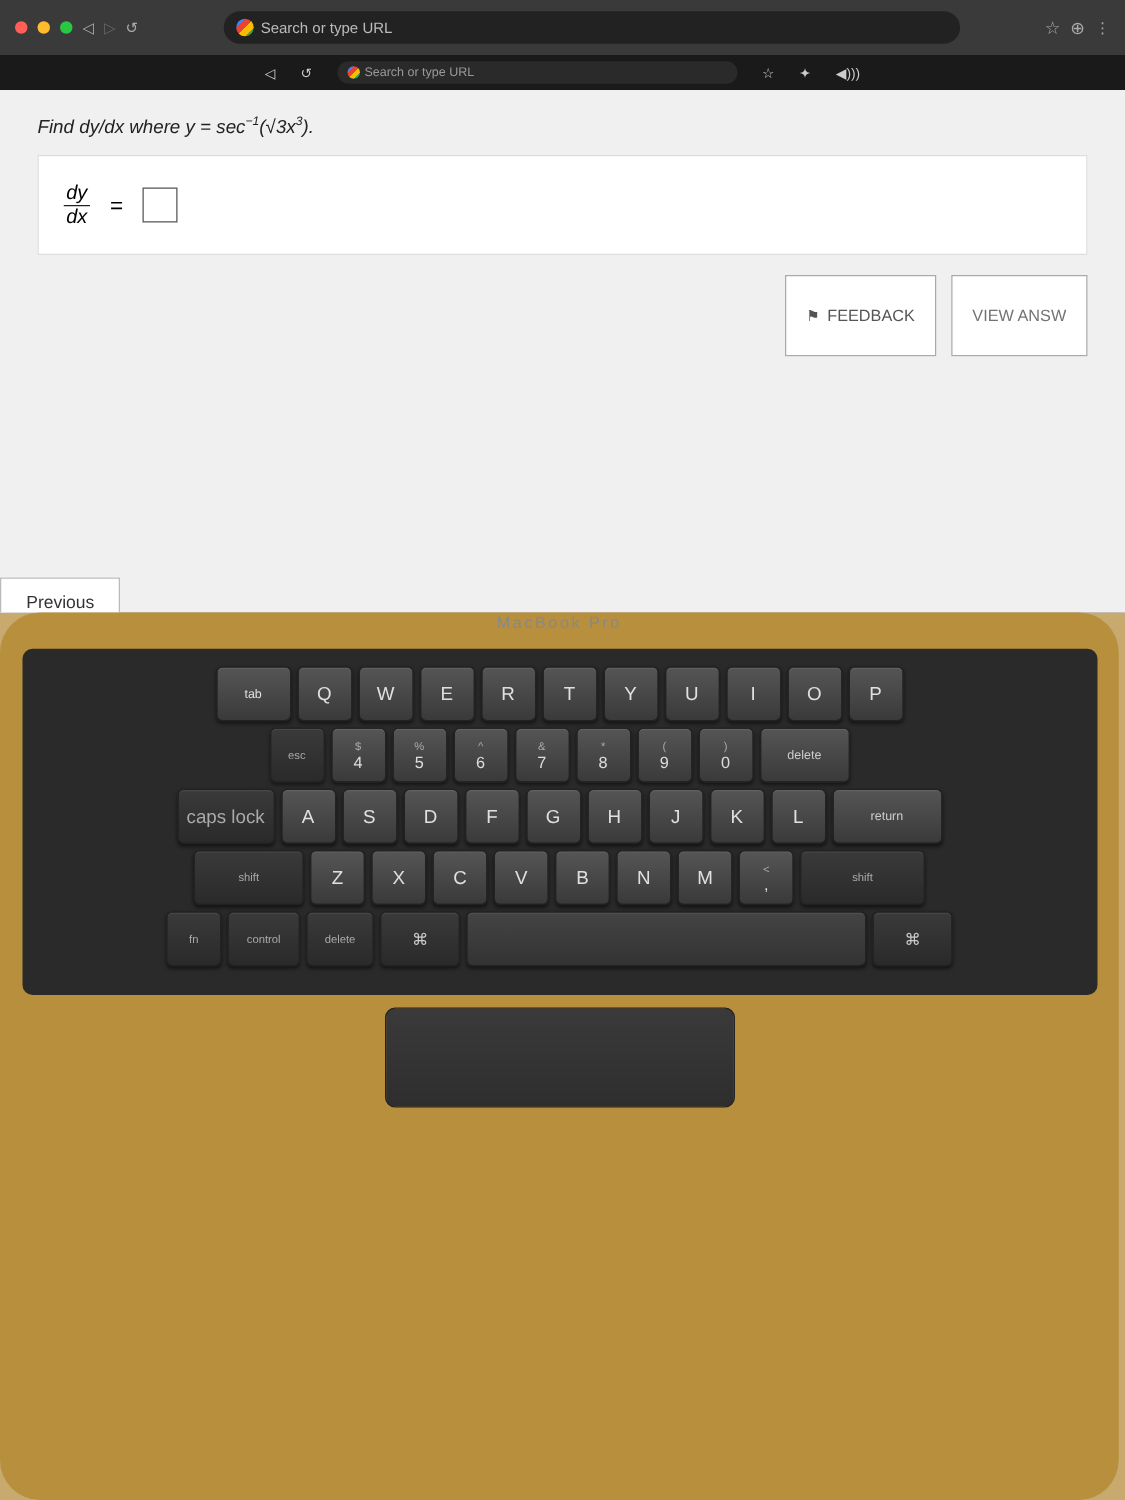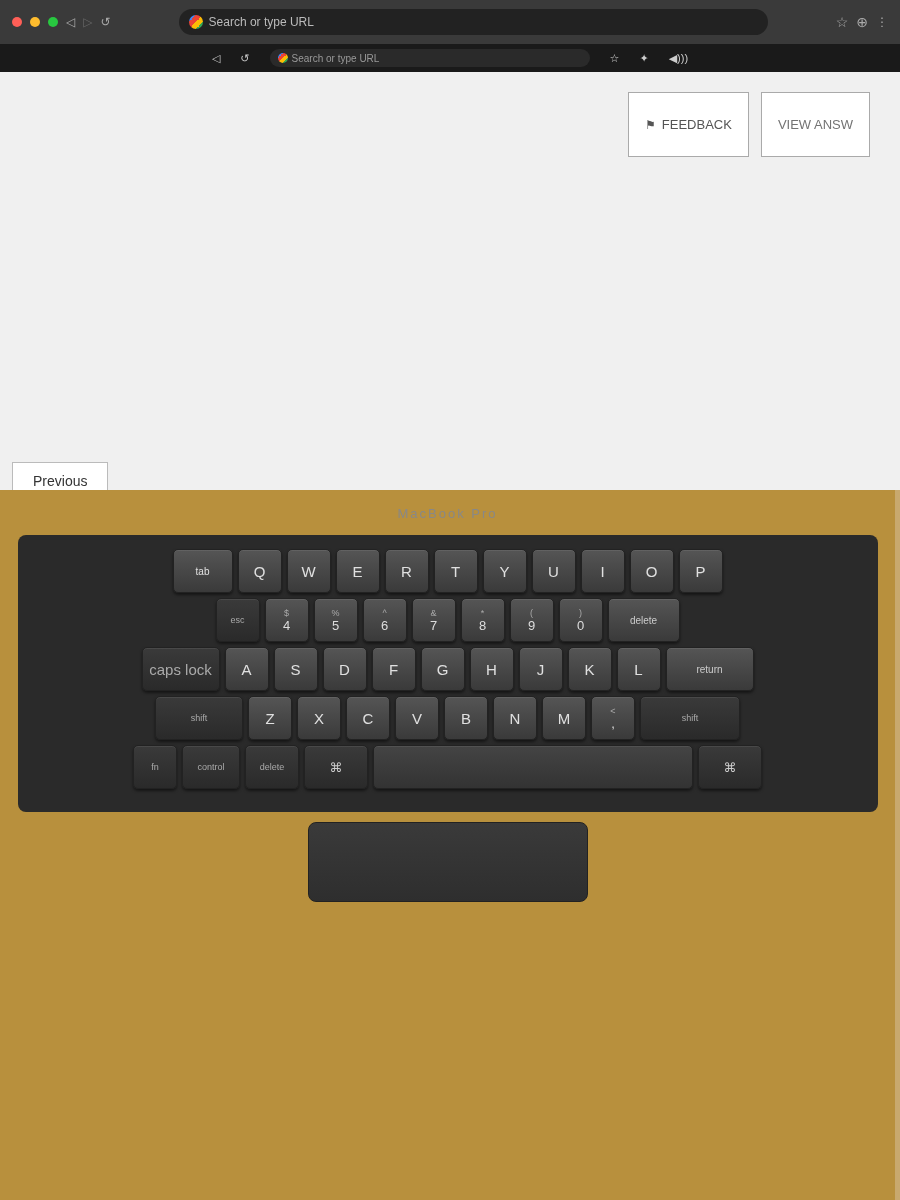--- a/index.html
+++ b/index.html
@@ -177,40 +177,40 @@
     }
 
     .content-attribution {
       font-size: 11px;
       color: #888;
       margin-top: 4px;
     }
 
     .previous-btn {
       position: absolute;
-      left: 12px;
+      left: 0;
       top: 390px;
       background: white;
       border: 1px solid #bbb;
       color: #333;
       padding: 10px 20px;
       font-size: 14px;
       cursor: pointer;
     }
 
     
     .keyboard-area {
       width: 895px;
       height: 710px;
       background: #b8903d;
       position: relative;
       display: flex;
       flex-direction: column;
       align-items: center;
-      padding-top: 16px;
+      border-radius: 32px;
     }
 
     .macbook-label {
       color: #888;
       font-size: 13px;
       letter-spacing: 2px;
       margin-bottom: 14px;
     }
 
     
@@ -320,22 +320,33 @@
       <div style="width:10px;height:10px;background:linear-gradient(135deg,#4285F4 25%,#EA4335 25%,#EA4335 50%,#FBBC05 50%,#FBBC05 75%,#34A853 75%);border-radius:50%;flex-shrink:0;"></div>
       <span style="color:#999;font-size:10px;">Search or type URL</span>
     </div>
     <span class="touch-bar-icon">☆</span>
     <span class="touch-bar-icon">✦</span>
     <span class="touch-bar-icon">◀)))</span>
   </div>
 
   <div class="page-content">
 
-
-
+    <div class="question-header">
+      Find <span style="font-style:italic;">dy/dx</span> where <em>y</em> = sec<sup>−1</sup>(√3x<sup>3</sup>).
+    </div>
+
+
+    <div class="answer-area">
+      <div class="fraction">
+        <span class="num">dy</span>
+        <span class="den">dx</span>
+      </div>
+      <span class="equals-sign">=</span>
+      <div class="answer-box"></div>
+    </div>
 
     <div class="button-row">
       <button class="btn-feedback">
         <span style="font-size:12px;">⚑</span>
         <span>FEEDBACK</span>
       </button>
       <button class="btn-view-answer">
         <span>VIEW ANSW</span>
       </button>
     </div>

